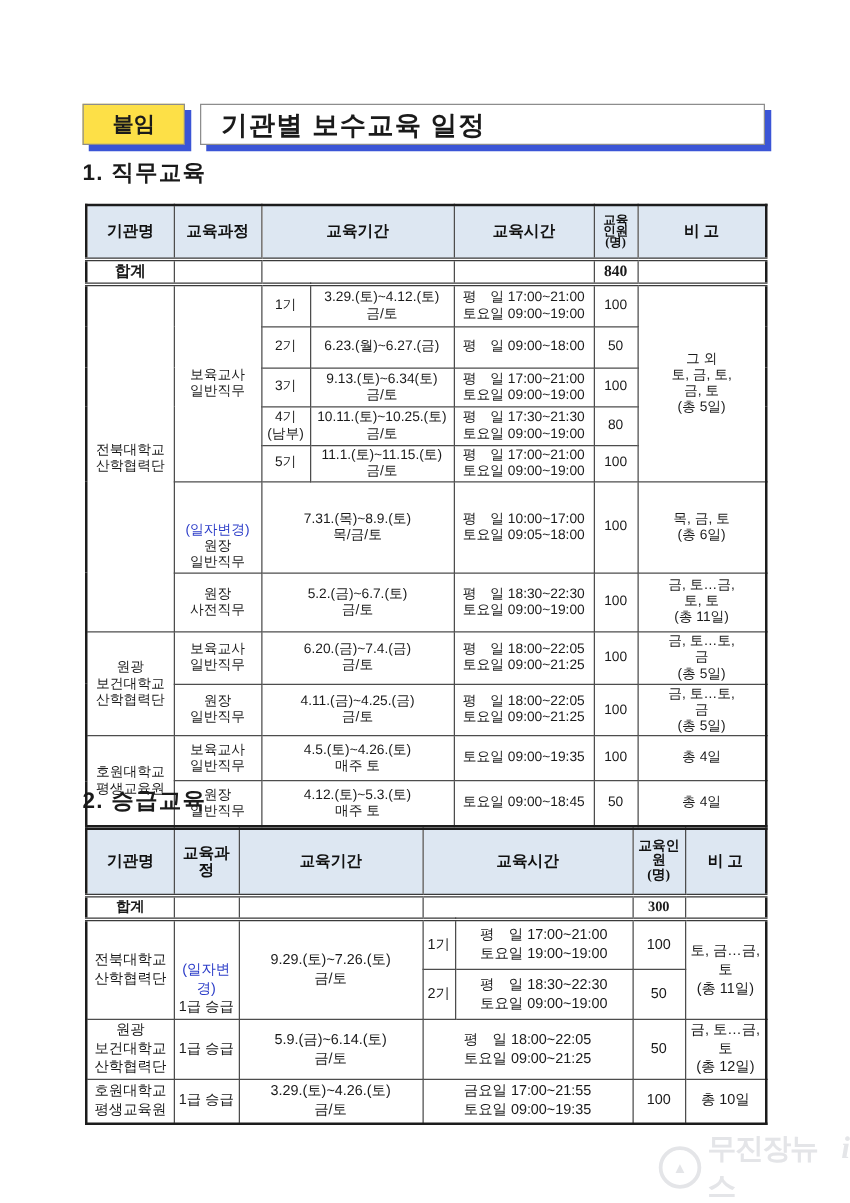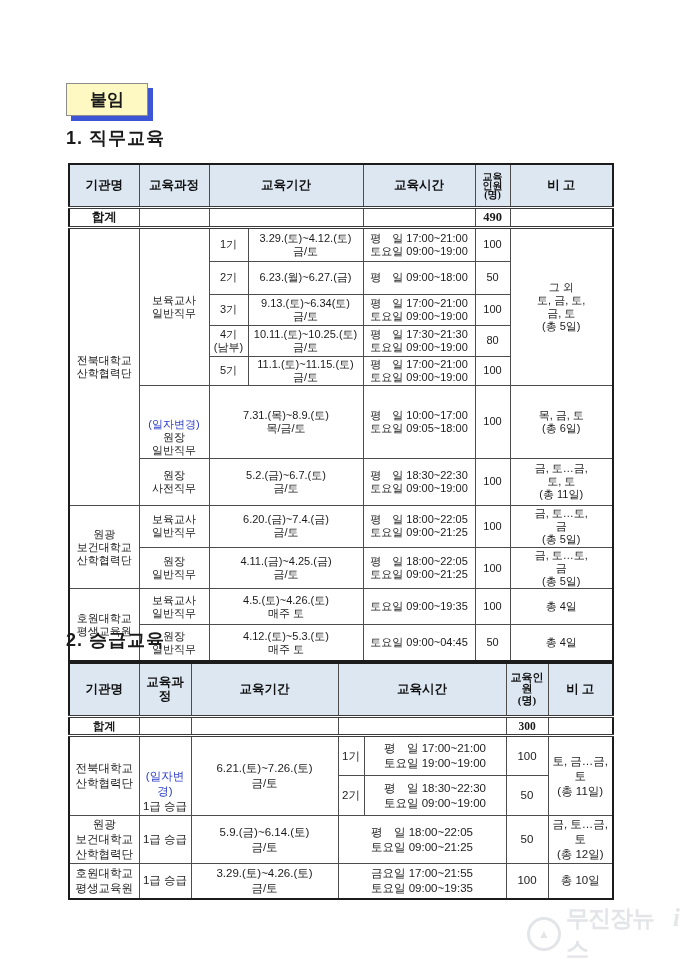--- a/index.html
+++ b/index.html
@@ -1,20 +1,20 @@
 <!DOCTYPE html>
 <html><head>
 <meta charset="utf-8">
 <style>
   html,body{margin:0;padding:0;background:#ffffff;}
   body{width:680px;height:962px;position:relative;font-family:"Liberation Sans",sans-serif;color:#1a1a1a;}
   .page{position:absolute;inset:0;background:#fff;}
 
   
-  .badge{position:absolute;left:66px;top:83px;width:82px;height:33px;background:#fef9c3;
+  .badge{position:absolute;left:66px;top:83px;width:82px;height:33px;background:#fde047;
     border:1px solid #8d8d8d;box-shadow:5px 5px 0 #3b55d6;display:flex;align-items:center;
     justify-content:center;font-weight:bold;font-size:17px;box-sizing:border-box;}
   .titlebox{position:absolute;left:160px;top:83px;width:452px;height:33px;background:#fff;
     border:1px solid #8d8d8d;box-shadow:5px 5px 0 #3b55d6;display:flex;align-items:center;
     padding-left:16px;font-weight:bold;font-size:21px;box-sizing:border-box;letter-spacing:1px;}
 
   .sect{position:absolute;left:66px;font-size:18px;font-weight:bold;letter-spacing:1px;}
   #sect1{top:126px;}
   #sect2{top:628px;}
 
@@ -41,20 +41,23 @@
   .wm-name{font-size:23px;font-weight:bold;letter-spacing:-1px;}
   .wm-i{font-family:"Liberation Serif",serif;font-style:italic;font-weight:bold;font-size:25px;margin-left:2px;}
 </style>
 </head>
 <body>
 
 <div class="page">
 
   <div class="badge">
     <span>붙임</span>
+  </div>
+  <div class="titlebox">
+    <span>기관별 보수교육 일정</span>
   </div>
 
   <div class="sect" id="sect1">1. 직무교육</div>
 
   <table id="t1">
     <colgroup>
       <col style="width:70px">
         <col style="width:70px">
         <col style="width:39px">
       <col style="width:115px">
@@ -71,21 +74,21 @@
       <th class="cap1">교육
 인원
 (명)</th>
       <th>비 고</th>
     </tr>
     <tr class="total" style="height:18px">
       <td>합계</td>
       <td></td>
       <td colspan="2"></td>
       <td></td>
-      <td>490</td>
+      <td>840</td>
       <td></td>
     </tr>
     <tr style="height:34px">
       <td rowspan="7" class="pre">전북대학교
 산학협력단</td>
       <td rowspan="5" class="pre">보육교사
 일반직무</td>
       <td class="pre">1기</td>
       <td class="pre">3.29.(토)~4.12.(토)
 금/토</td>
@@ -190,21 +193,21 @@
 매주 토</td>
       <td class="pre">토요일 09:00~19:35</td>
       <td>100</td>
       <td class="pre">총 4일</td>
     </tr>
     <tr style="height:36px">
       <td class="pre">원장
 일반직무</td>
       <td colspan="2" class="pre">4.12.(토)~5.3.(토)
 매주 토</td>
-      <td class="pre">토요일 09:00~04:45</td>
+      <td class="pre">토요일 09:00~18:45</td>
       <td>50</td>
       <td class="pre">총 4일</td>
     </tr>
   </tbody>
     </table>
 
   <div class="sect" id="sect2">2. 승급교육</div>
 
   <table id="t2">
     <colgroup>
@@ -235,21 +238,21 @@
       <td>300</td>
       <td></td>
     </tr>
     <tr style="height:34px">
       <td rowspan="2" class="pre">전북대학교
 산학협력단</td>
       <td rowspan="2">
         <span class="chg">(일자변경)</span>
         <span class="pre">1급 승급</span>
       </td>
-      <td rowspan="2" class="pre">6.21.(토)~7.26.(토)
+      <td rowspan="2" class="pre">9.29.(토)~7.26.(토)
 금/토</td>
       <td>1기</td>
       <td class="pre">평　일 17:00~21:00
 토요일 19:00~19:00</td>
       <td>100</td>
       <td rowspan="2" class="pre">토, 금…금,
 토
 (총 11일)</td>
     </tr>
     <tr style="height:34px">

